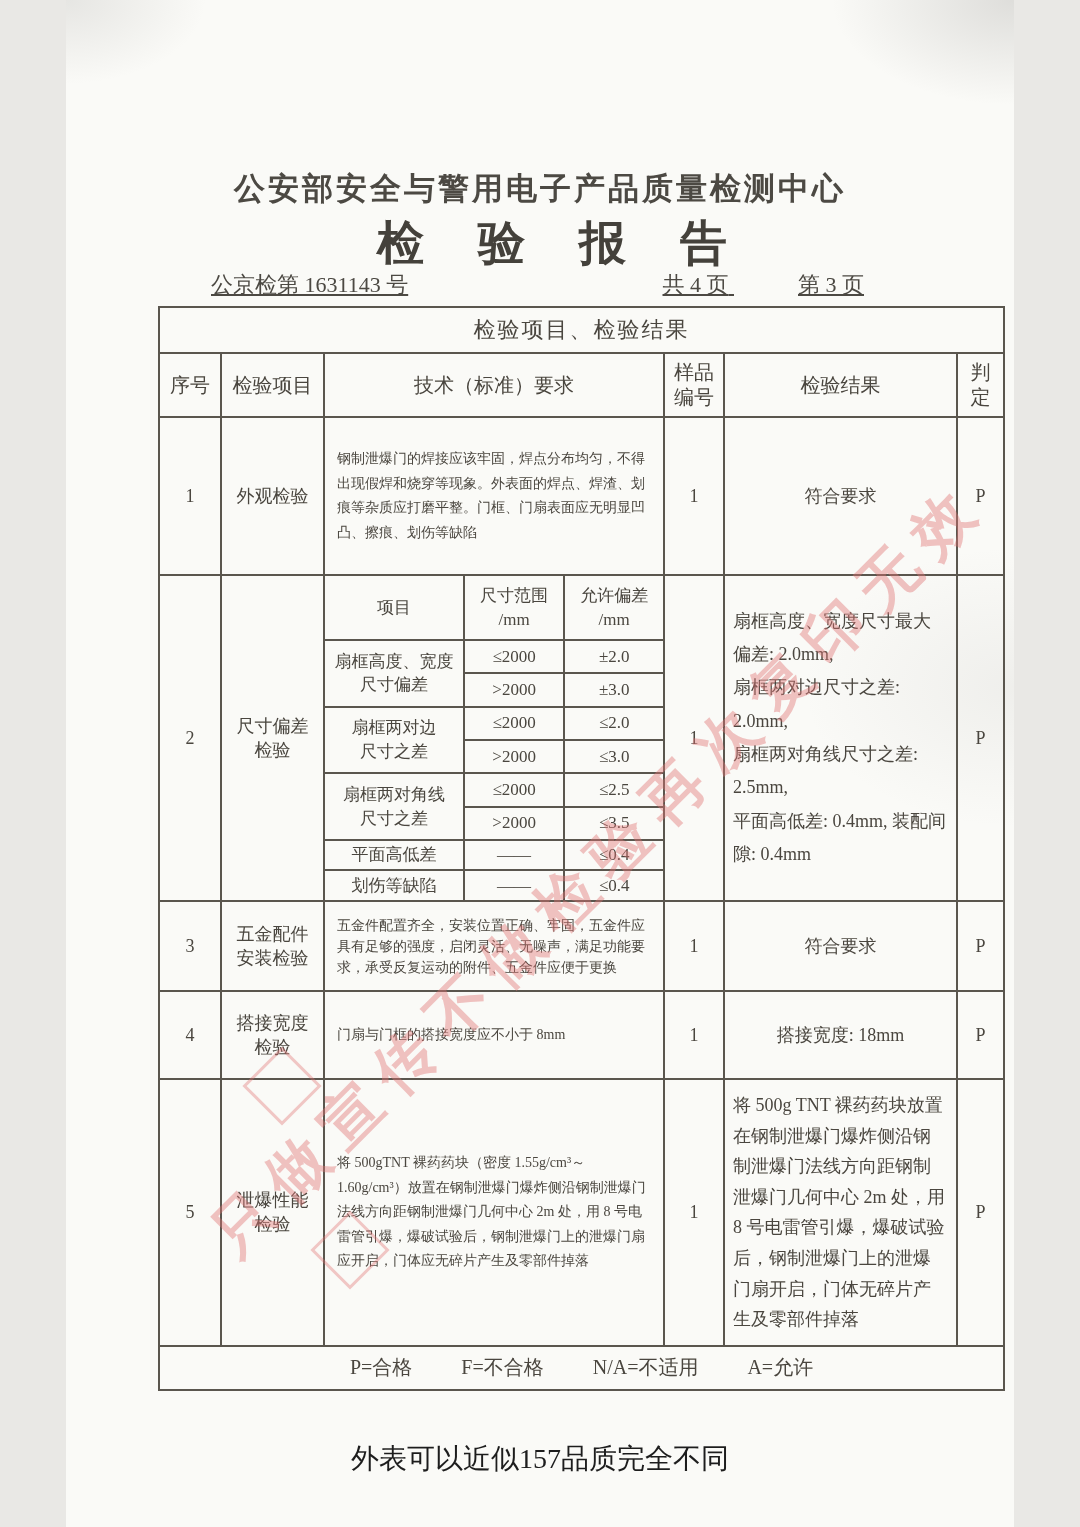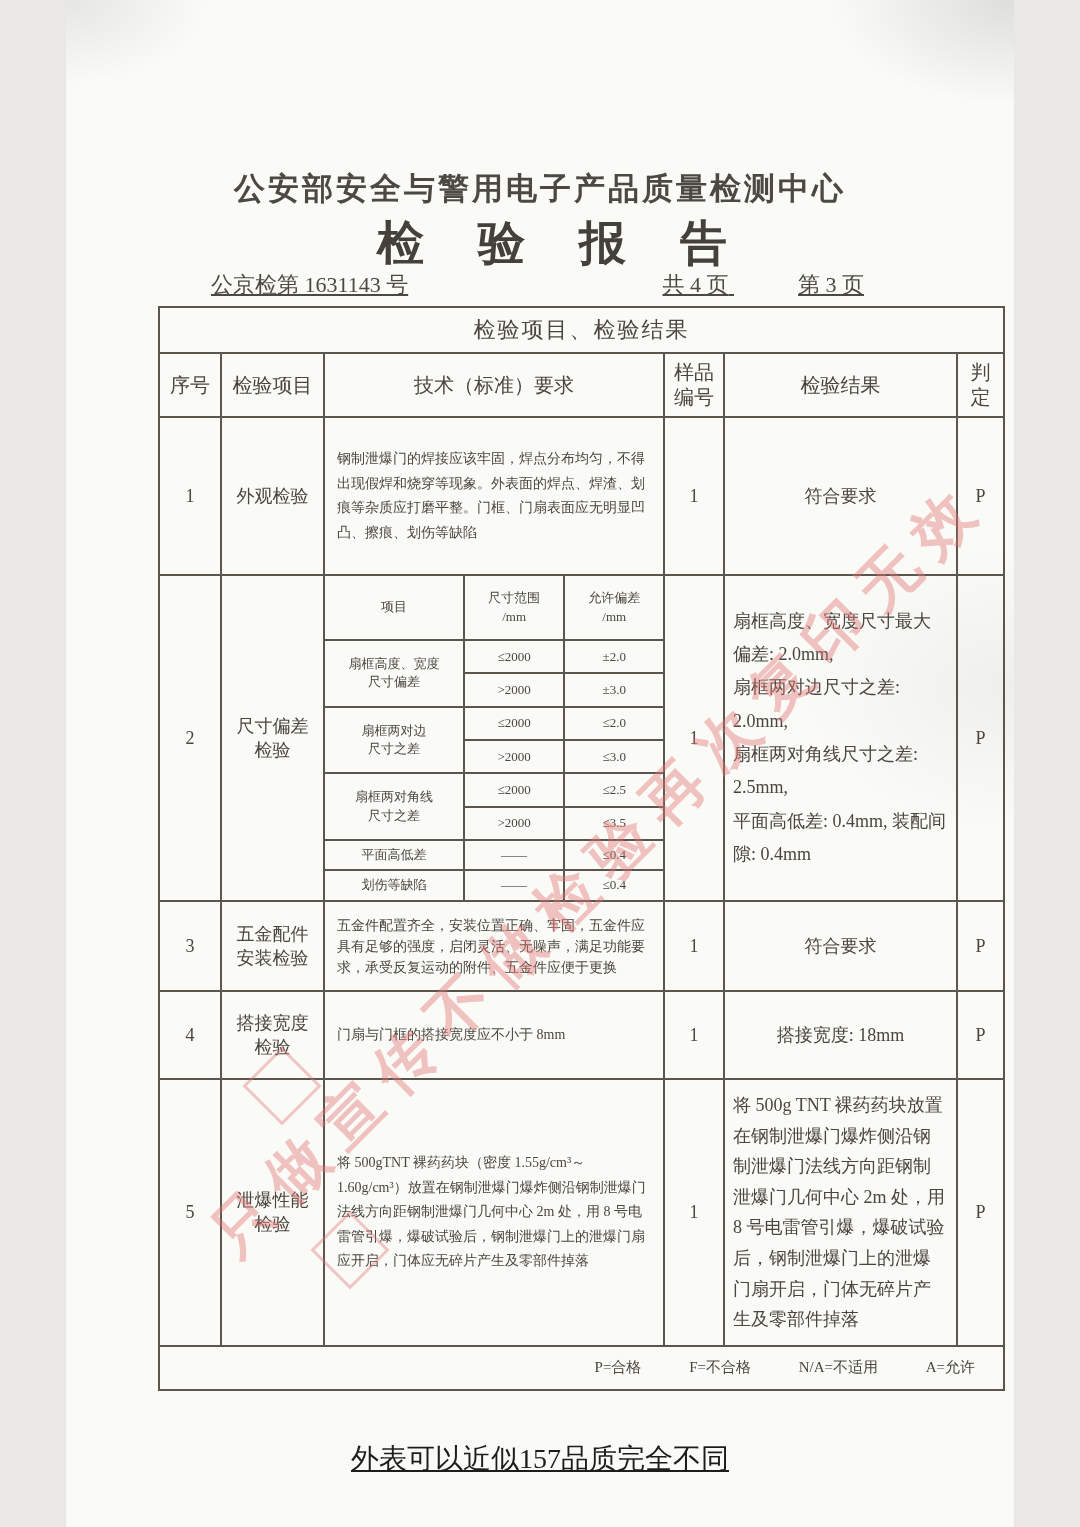--- a/index.html
+++ b/index.html
@@ -25,44 +25,44 @@
     table-layout:fixed;font-size:18px;color:#4a463f;}
   table.main td{border:2px solid #5a564e;padding:2px 6px;vertical-align:middle;}
   td.center{text-align:center;}
   .pre{white-space:pre-line;}
   .section-title{font-size:22px;letter-spacing:2px;text-align:center;height:40px;}
   .head td{font-size:20px;text-align:center;height:58px;line-height:1.25;}
   .req{line-height:1.75;padding:8px 12px !important;font-size:14px;}
   .res-left{text-align:left;padding:10px 8px !important;line-height:1.85;}
   
   td.nest{padding:0 !important;vertical-align:top;}
-  table.dims{border-collapse:collapse;width:100%;height:324px;table-layout:fixed;font-size:13px;border-radius:13px;}
+  table.dims{border-collapse:collapse;width:100%;height:324px;table-layout:fixed;font-size:17px;border-radius:13px;}
   table.dims td{border:2px solid #5a564e;text-align:center;line-height:1.4;}
   table.dims tr:first-child td{border-top:none;}
   table.dims tr td:first-child{border-left:none;}
   table.dims tr td:last-child{border-right:none;}
   table.dims tr.last td{border-bottom:none;}
-  .legend-row td{height:38px;text-align:right;font-size:15px;margin-left:46px;}
+  .legend-row td{height:38px;text-align:center;font-size:20px;margin-left:46px;}
   .legend-row span{margin:0 22px;}
   
   .watermark{position:absolute;left:128px;top:1216px;transform:rotate(-45deg);transform-origin:0 0;
     font-size:60px;letter-spacing:16px;white-space:nowrap;color:rgba(223,114,114,.42);
     z-index:6;pointer-events:none;font-weight:600;}
   .diamond{position:absolute;width:50px;height:50px;border:3px solid rgba(223,114,114,.38);
     transform:rotate(45deg);z-index:6;pointer-events:none;}
   .d1{left:188px;top:1058px;}
   .d2{left:256px;top:1222px;}
   .smudge{position:absolute;background:rgba(120,118,114,.30);border-radius:50%;
     filter:blur(7px);z-index:2;pointer-events:none;}
   .s1{left:982px;top:592px;width:26px;height:52px;}
   .s2{left:988px;top:668px;width:22px;height:46px;}
   .s3{left:982px;top:742px;width:24px;height:50px;}
   
   .bottom-note{position:absolute;left:0;top:1440px;width:100%;text-align:center;
-    font-size:28px;color:#1d1d1d;font-family:"Liberation Serif","DejaVu Serif",serif;text-decoration:underline;}
+    font-size:28px;color:#1d1d1d;font-family:"Liberation Serif","DejaVu Serif",serif;}
 </style>
 </head>
 <body>
 
 <div class="page">
 
   <div class="org-title">公安部安全与警用电子产品质量检测中心</div>
   <div class="report-title">检验报告</div>
   <div class="meta-row">
     <span>公京检第 1631143 号</span>

